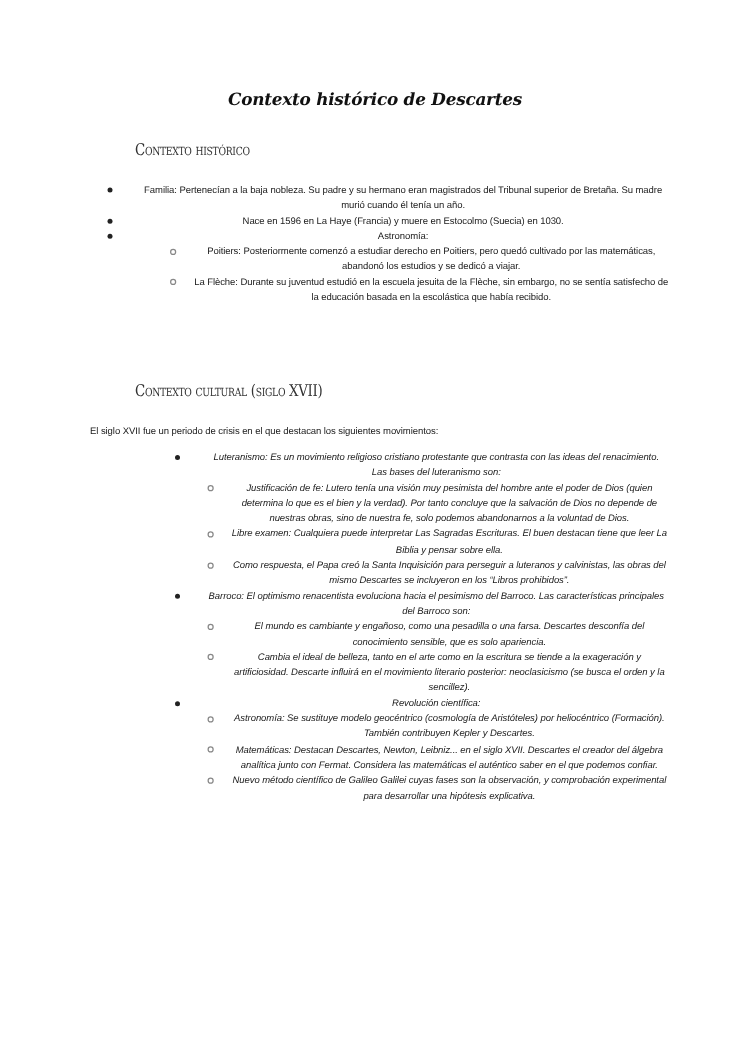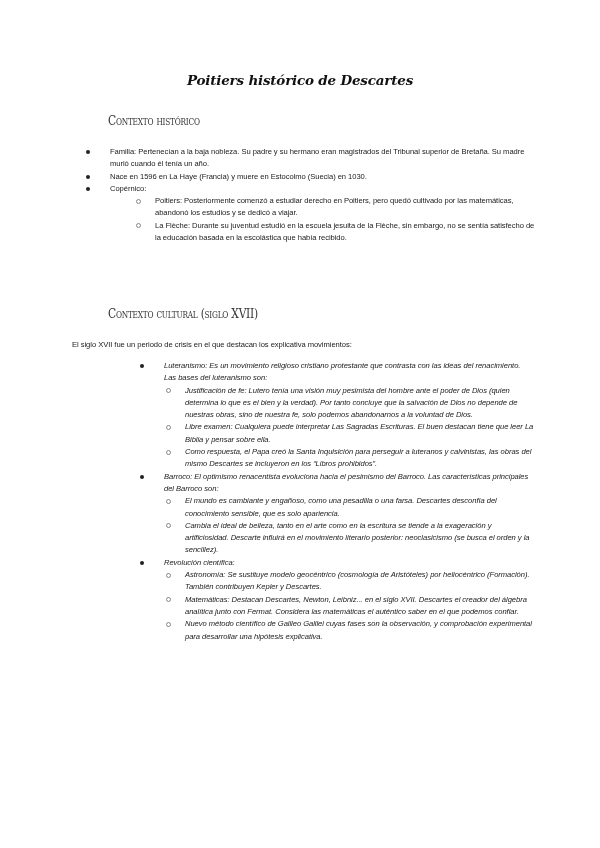--- a/index.html
+++ b/index.html
@@ -6,50 +6,50 @@
   body { width:600px; height:848px; position:relative; overflow:hidden;
          font-family:"Liberation Sans", sans-serif; color:#111; }
   .page-title { position:absolute; top:72px; left:0; width:600px; text-align:center;
     font-family:"DejaVu Serif", serif; font-style:italic; font-weight:bold; font-size:13.5px;
     letter-spacing:-0.2px; color:#111; }
   .section-heading { position:absolute; font-family:"DejaVu Serif", serif; font-variant:small-caps;
     font-size:13px; color:#333; letter-spacing:-0.3px; transform:scaleX(0.82); transform-origin:left; }
   .txt { font-size:7.6px; line-height:12.3px; color:#1a1a1a; letter-spacing:-0.05px; }
   ul { margin:0; padding:0; list-style:none; }
   li { position:relative; }
-  .b1 > li { padding-left:0; }
+  .b1 > li { padding-left:0;text-align:center; }
   .b1 > li::before { content:""; position:absolute; left:-24px; top:4px; width:4px; height:4px;
     border-radius:50%; background:#222; }
   .b2 > li::before { content:""; position:absolute; left:-19px; top:3.5px; width:3px; height:3px;
     border-radius:50%; border:1px solid #888; background:#fff; }
   .block { position:absolute; }
 </style>
 </head>
 <body>
 
-<div class="page-title">Poitiers histórico de Descartes</div>
+<div class="page-title">Contexto histórico de Descartes</div>
 
 <div class="section-heading" style="top:113px;left:108px;">Contexto histórico</div>
 
 <div class="block txt" style="top:146px;left:110px;width:425px;">
   <ul class="b1">
     <li><span>Familia: Pertenecían a la baja nobleza. Su padre y su hermano eran magistrados del Tribunal superior de Bretaña. Su madre murió cuando él tenía un año.</span></li>
     <li><span>Nace en 1596 en La Haye (Francia) y muere en Estocolmo (Suecia) en 1030.</span></li>
-    <li><span>Copérnico:</span>
+    <li><span>Astronomía:</span>
       <ul class="b2" style="margin-left:45px;">
         <li><span>Poitiers: Posteriormente comenzó a estudiar derecho en Poitiers, pero quedó cultivado por las matemáticas, abandonó los estudios y se dedicó a viajar.</span></li>
         <li><span>La Flèche: Durante su juventud estudió en la escuela jesuita de la Flèche, sin embargo, no se sentía satisfecho de la educación basada en la escolástica que había recibido.</span></li>
       </ul>
     </li>
   </ul>
 </div>
 
 <div class="section-heading" style="top:306px;left:108px;">Contexto cultural (siglo XVII)</div>
 
-<div class="block txt" style="top:339px;left:72px;width:470px;">El siglo XVII fue un periodo de crisis en el que destacan los explicativa movimientos:</div>
+<div class="block txt" style="top:339px;left:72px;width:470px;">El siglo XVII fue un periodo de crisis en el que destacan los siguientes movimientos:</div>
 
 <div class="block txt" style="top:360px;left:164px;width:370px;font-style:italic;">
   <ul class="b1">
     <li><span>Luteranismo: Es un movimiento religioso cristiano protestante que contrasta con las ideas del renacimiento. Las bases del luteranismo son:</span>
       <ul class="b2" style="margin-left:21px;">
         <li><span>Justificación de fe: Lutero tenía una visión muy pesimista del hombre ante el poder de Dios (quien determina lo que es el bien y la verdad). Por tanto concluye que la salvación de Dios no depende de nuestras obras, sino de nuestra fe, solo podemos abandonarnos a la voluntad de Dios.</span></li>
         <li><span>Libre examen: Cualquiera puede interpretar Las Sagradas Escrituras. El buen destacan tiene que leer La Biblia y pensar sobre ella.</span></li>
         <li><span>Como respuesta, el Papa creó la Santa Inquisición para perseguir a luteranos y calvinistas, las obras del mismo Descartes se incluyeron en los “Libros prohibidos”.</span></li>
       </ul>
     </li>

